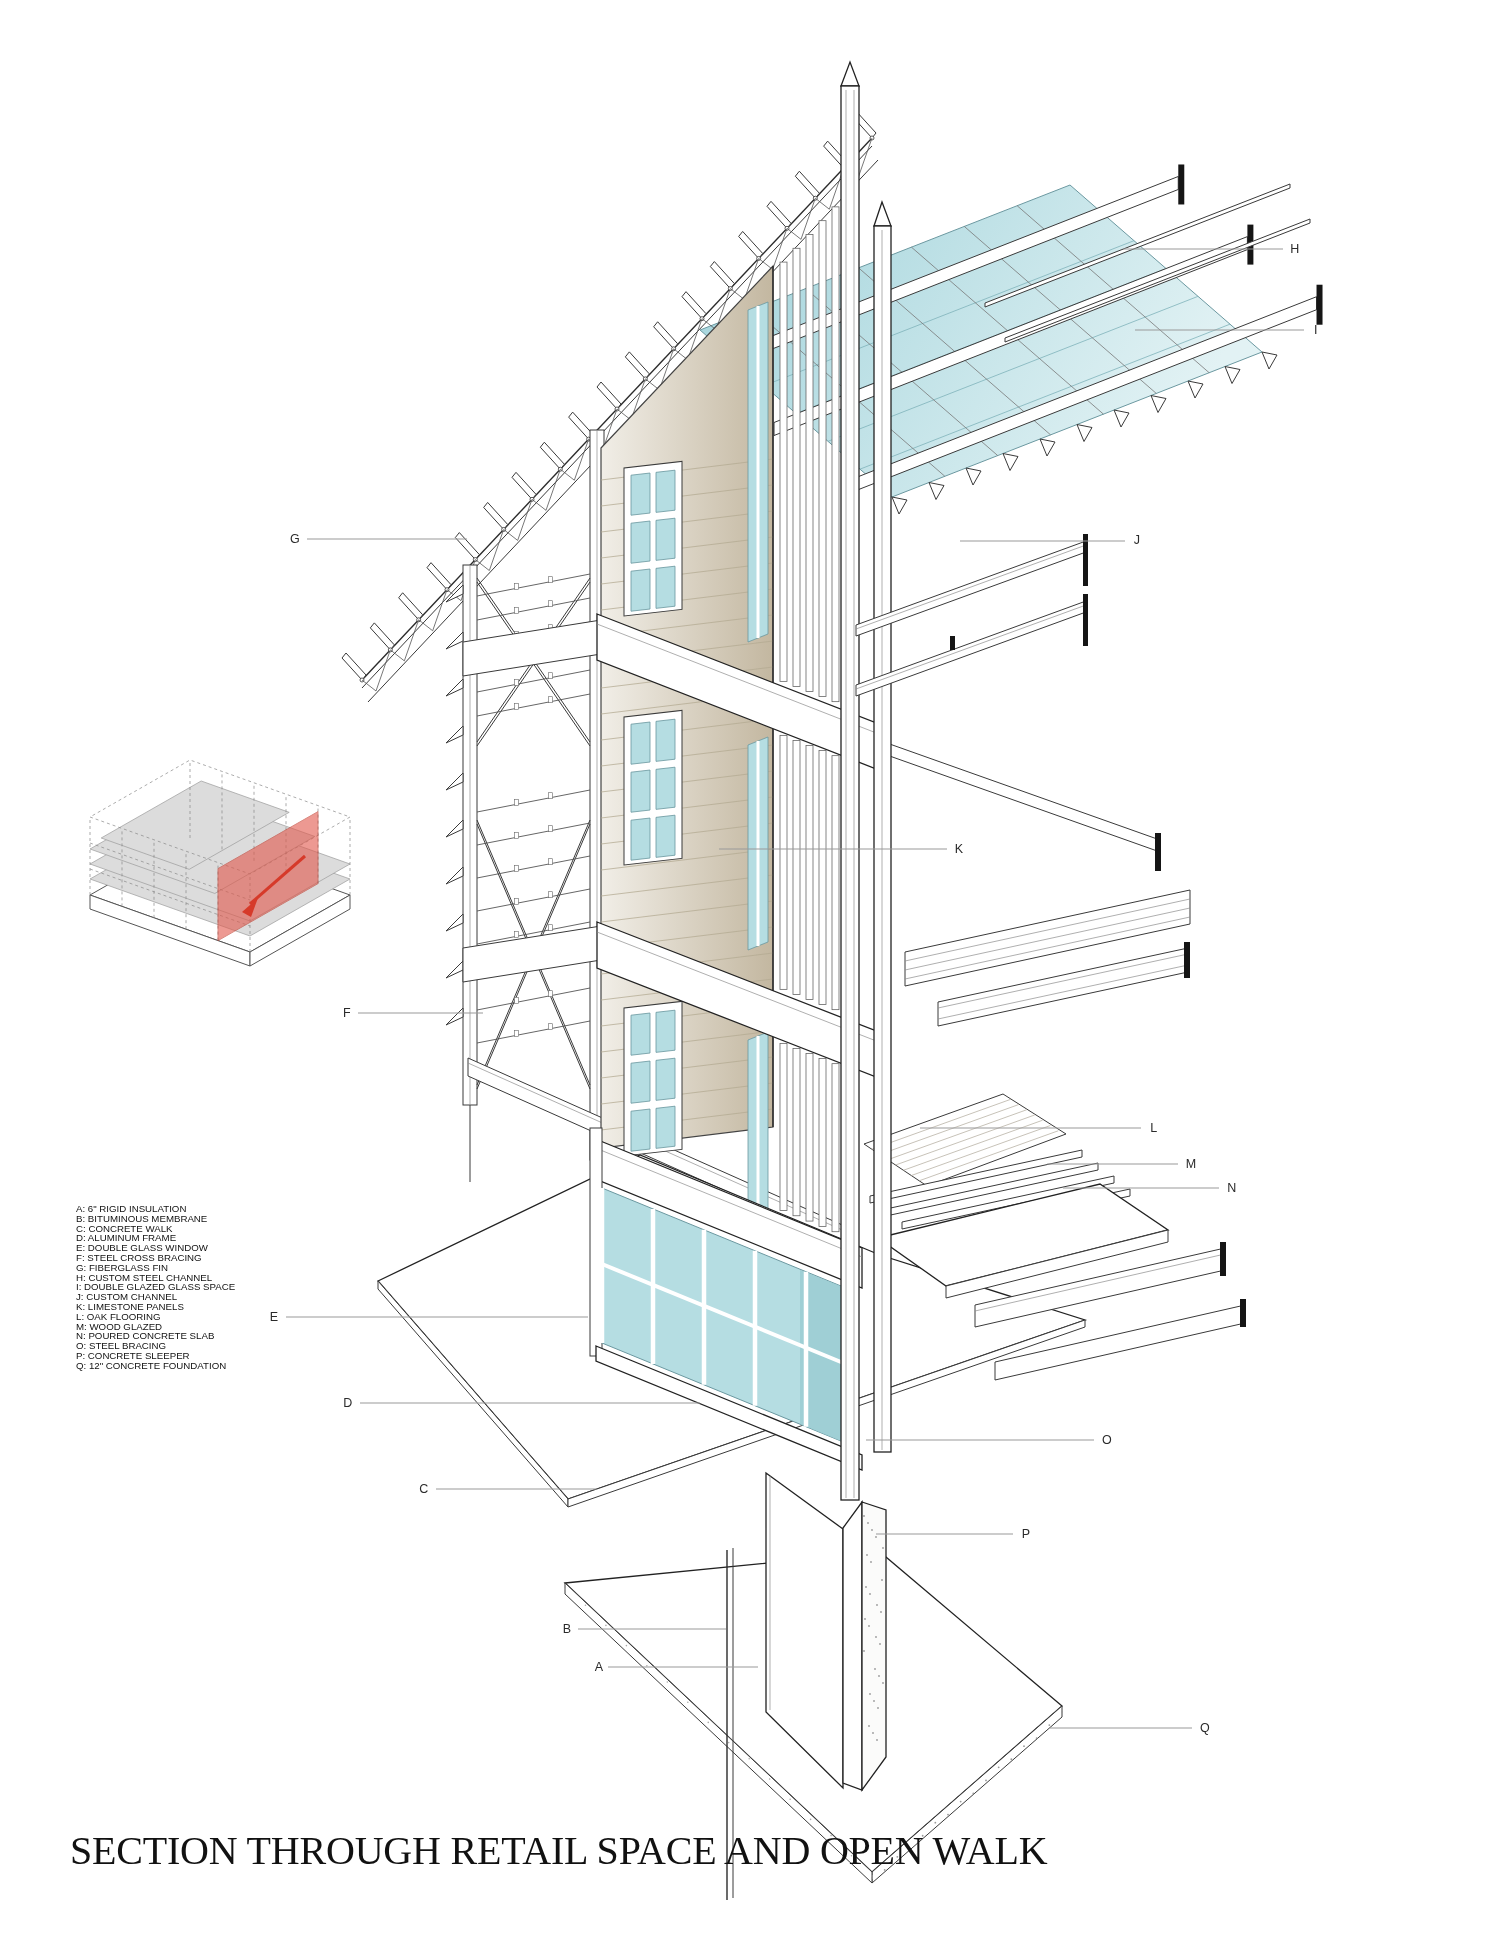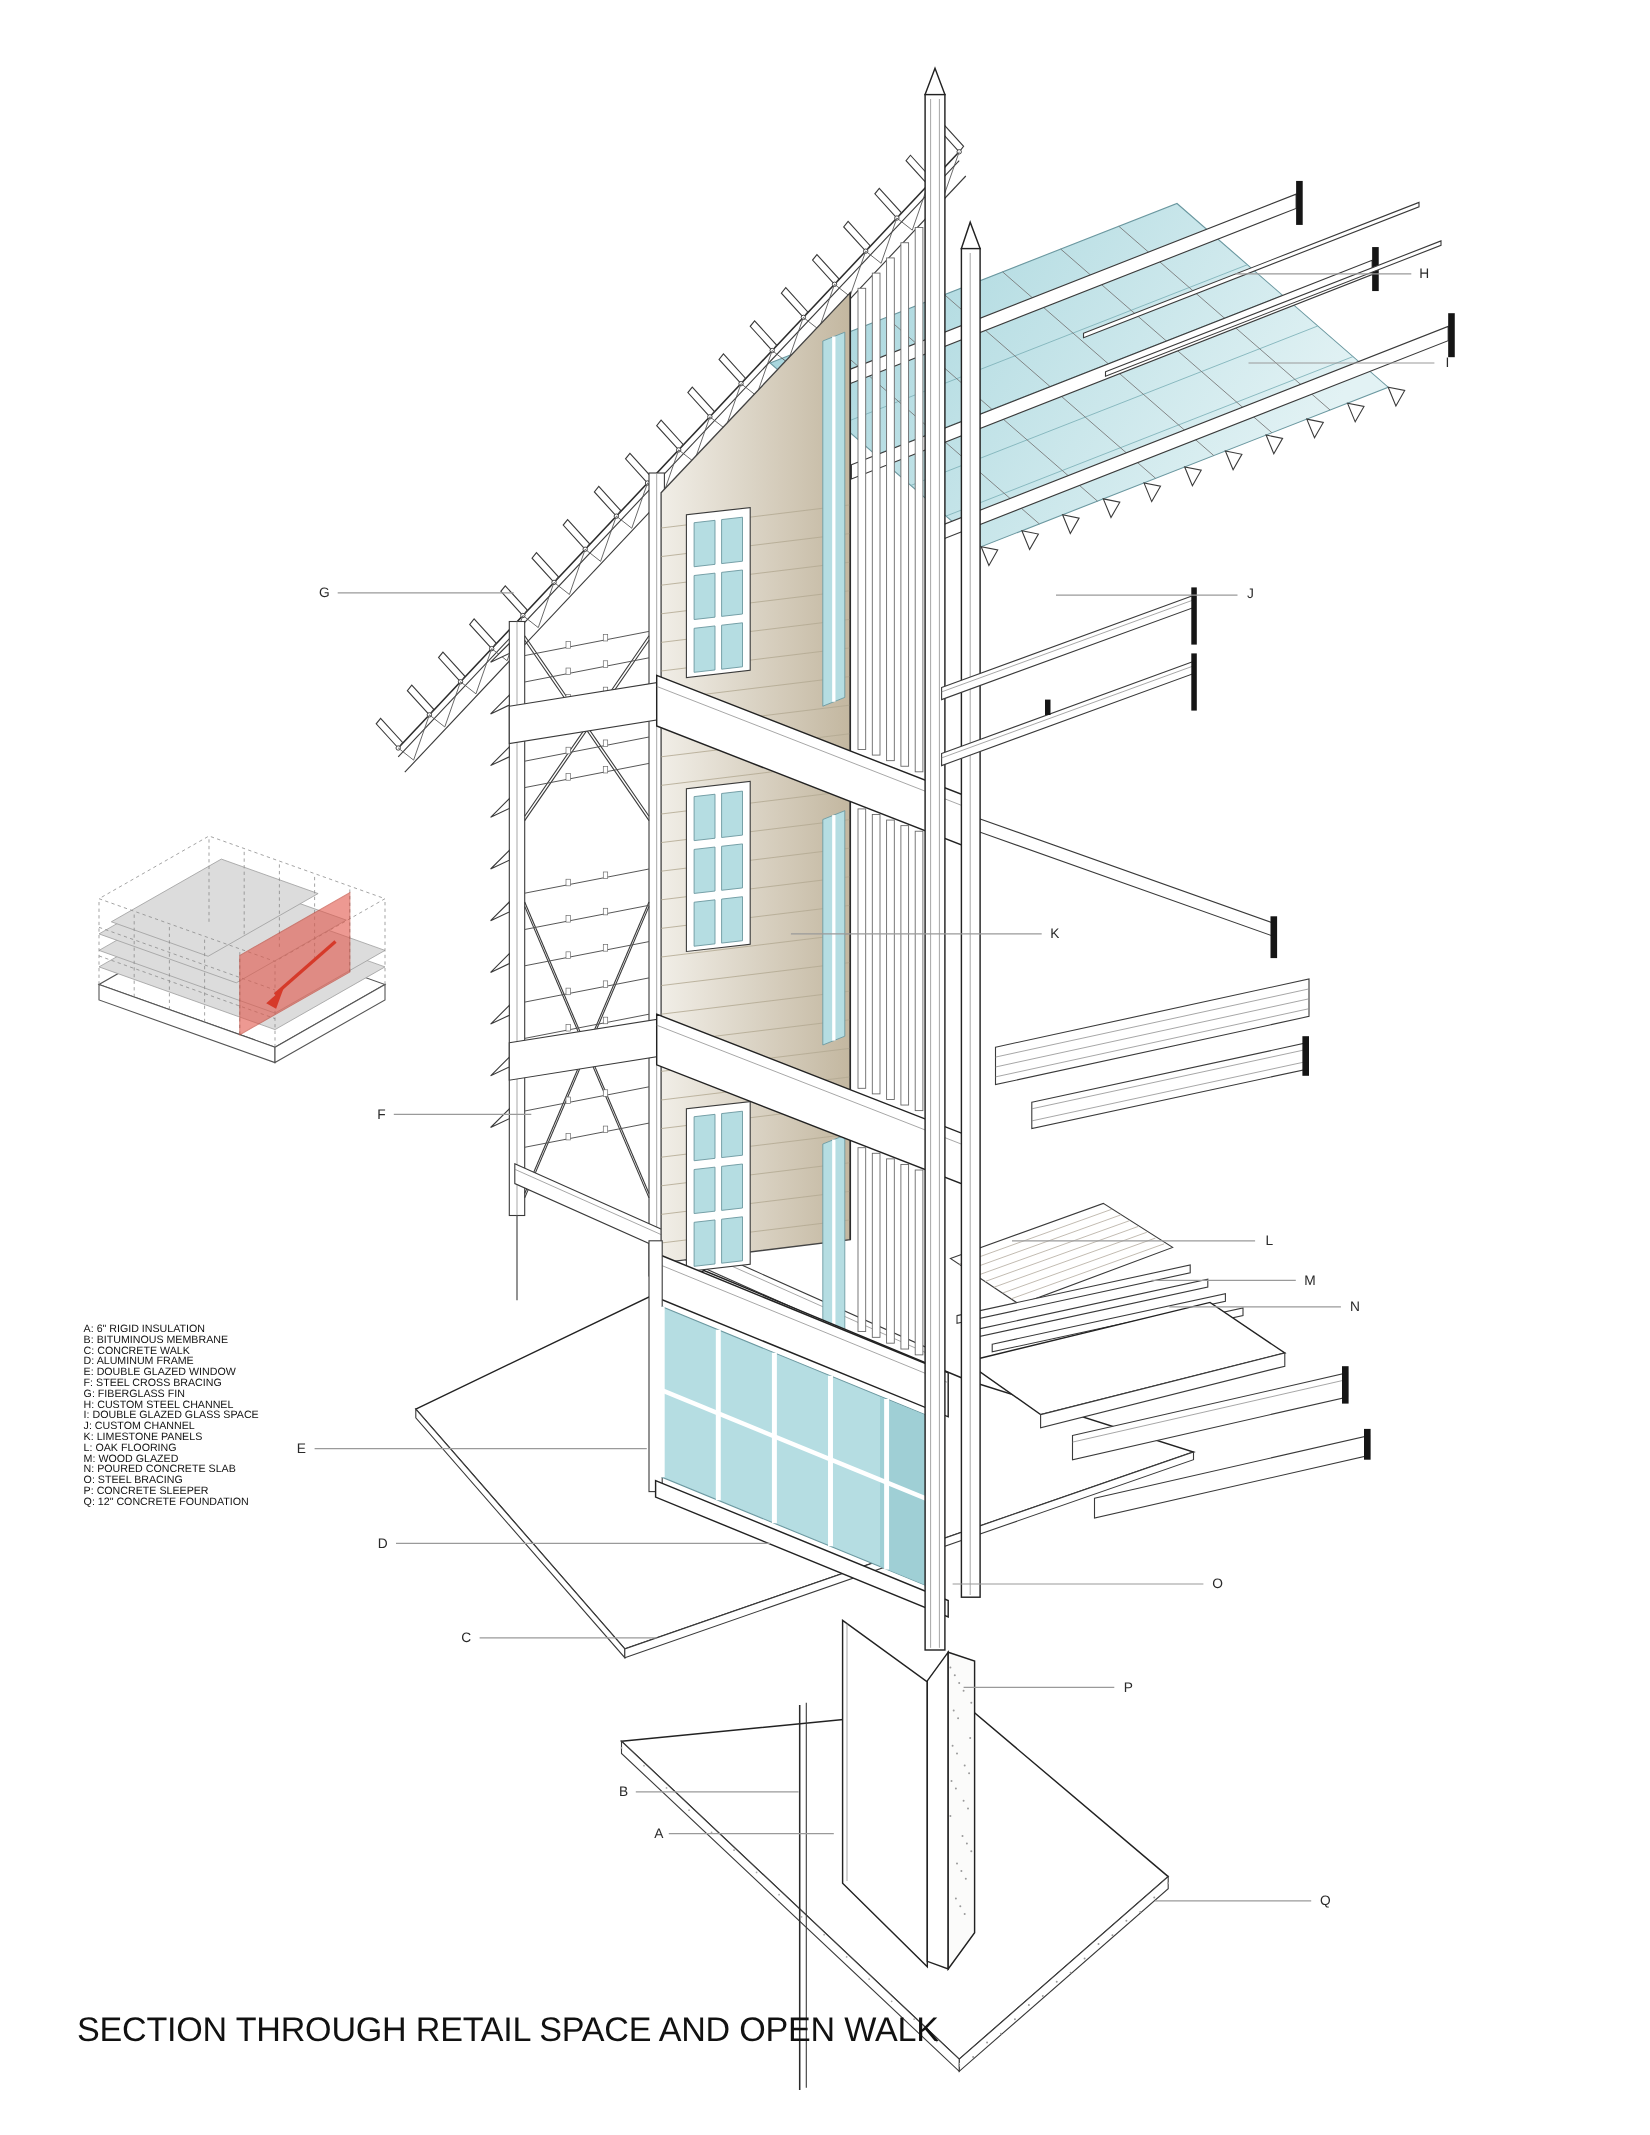--- a/index.html
+++ b/index.html
@@ -14,21 +14,21 @@
   .ln2{stroke:#2b2b2b;stroke-width:1.4;fill:none;}
   .faint{stroke:#8d8d8d;stroke-width:.7;fill:none;}
   .wh{fill:#fff;stroke:var(--ink);stroke-width:1;}
   .whh{fill:#fff;stroke:#222;stroke-width:1.3;}
   .blk{fill:#151515;stroke:none;}
   .teal{fill:var(--glass);stroke:#6b98a0;stroke-width:.8;}
   .callout{position:absolute;transform:translate(-50%,-50%);font-size:12.5px;font-weight:500;
            color:#2a2a2a;letter-spacing:.3px;}
   .legend{position:absolute;left:76px;top:1204px;color:#111;}
   .legend div{font-size:9.7px;line-height:9.8px;white-space:nowrap;}
-  .title{position:absolute;left:70px;top:1827px;font-size:31px;letter-spacing:-.2px;color:#111;}
+  .title{position:absolute;left:70px;top:1827px;font-size:40px;letter-spacing:-.2px;color:#111;font-family:Liberation Serif, serif;}
 </style>
 </head>
 <body>
 
 <div class="stage">
 
 <svg width="1500" height="1941" viewBox="0 0 1500 1941">
   <defs>
     <linearGradient id="limeGrad" x1="0" y1="0" x2="1" y2="0">
       <stop offset="0" stop-color="#f1eee7"></stop>
@@ -542,21 +542,21 @@
 <span class="callout" style="left:1232px;top:1188px">N</span>
 <span class="callout" style="left:1107px;top:1440px">O</span>
 <span class="callout" style="left:1026px;top:1534px">P</span>
 <span class="callout" style="left:1205px;top:1728px">Q</span>
 
 <div class="legend">
   <div>A: 6" RIGID INSULATION</div>
   <div>B: BITUMINOUS MEMBRANE</div>
   <div>C: CONCRETE WALK</div>
   <div>D: ALUMINUM FRAME</div>
-  <div>E: DOUBLE GLAZED WINDOW</div>
+  <div>E: DOUBLE GLASS WINDOW</div>
   <div>F: STEEL CROSS BRACING</div>
   <div>G: FIBERGLASS FIN</div>
   <div>H: CUSTOM STEEL CHANNEL</div>
   <div>I: DOUBLE GLAZED GLASS SPACE</div>
   <div>J: CUSTOM CHANNEL</div>
   <div>K: LIMESTONE PANELS</div>
   <div>L: OAK FLOORING</div>
   <div>M: WOOD GLAZED</div>
   <div>N: POURED CONCRETE SLAB</div>
   <div>O: STEEL BRACING</div>

